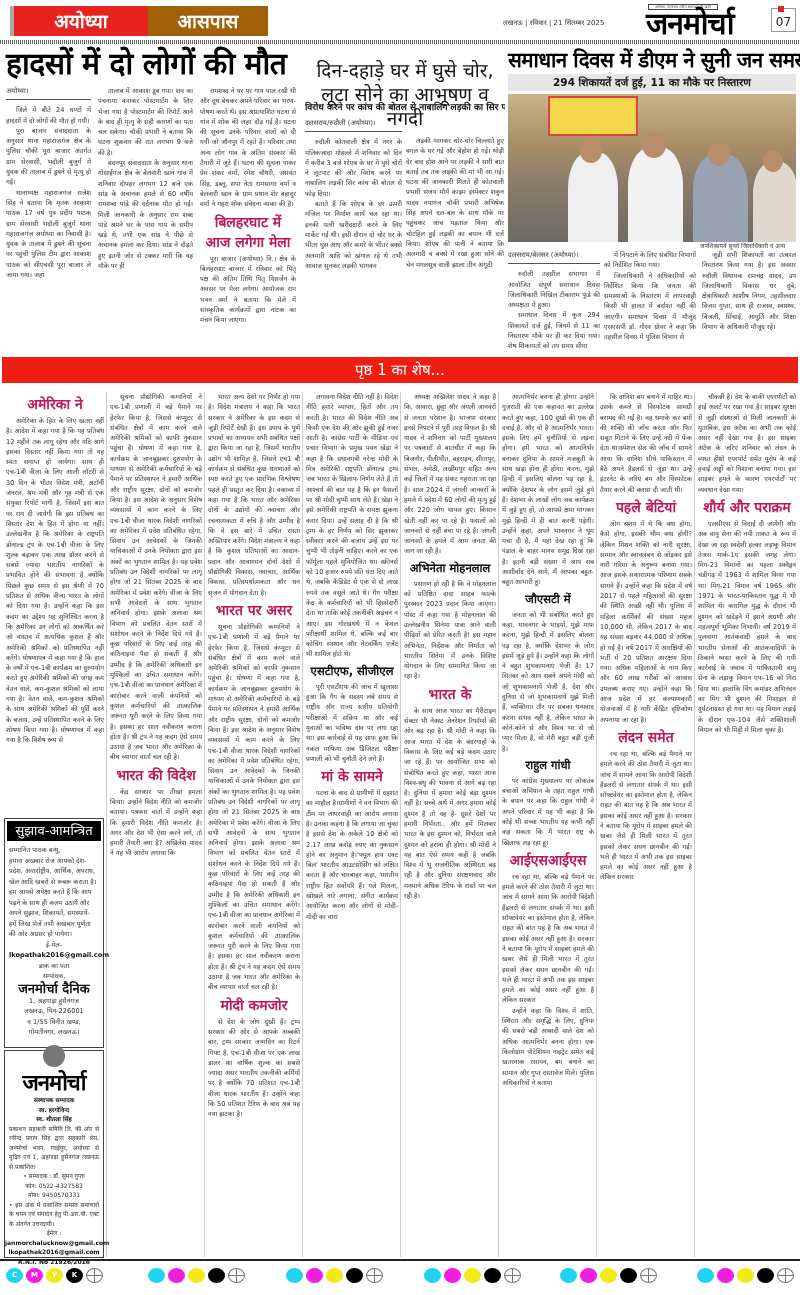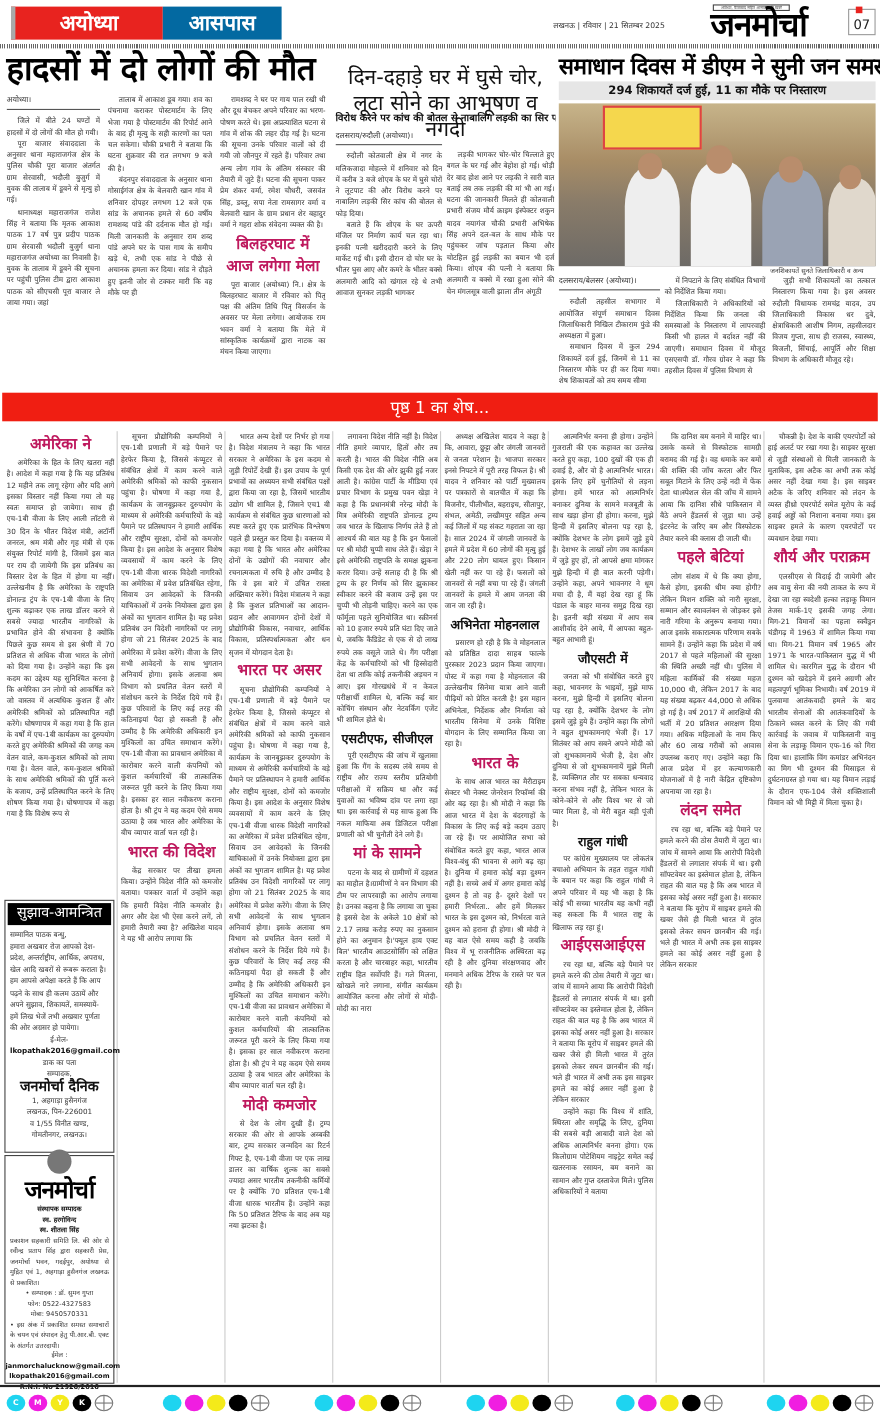--- a/index.html
+++ b/index.html
@@ -3,21 +3,21 @@
 <meta charset="utf-8">
 <style>
   * { box-sizing: border-box; margin: 0; padding: 0; }
   html, body { width: 800px; height: 1295px; background: #fff; overflow: hidden; }
   body { font-family: "DejaVu Sans", "Liberation Sans", sans-serif; color: #222; position: relative; }
   .page { position: absolute; left: 0; top: 0; width: 800px; height: 1295px; }
 
   
   .masthead { position: absolute; left: 0; top: 0; width: 800px; height: 40px; padding-left: 36px; }
   .tab-city { position: absolute; left: 10px; top: 6px; width: 138px; height: 30px; background: #e8231f; color: #fff; font-weight: bold; font-size: 19px; text-align: center; line-height: 30px; border-left: 4px solid #aaa; }
-  .tab-region { position: absolute; left: 148px; top: 6px; width: 108px; height: 30px; background: #0369a1; color: #fff; font-weight: bold; font-size: 19px; text-align: center; line-height: 30px; }
+  .tab-region { position: absolute; left: 148px; top: 6px; width: 120px; height: 30px; background: #a16207; color: #fff; font-weight: bold; font-size: 19px; text-align: center; line-height: 30px; }
   .dateline { position: absolute; left: 503px; top: 18px; font-size: 7px; color: #333; }
   .brand { position: absolute; left: 646px; top: 4px; width: 122px; height: 34px; }
   .brand-tag { font-size: 3.5px; color: #444; text-align: center; border: 1px solid #444; width: 70px; margin-left: 2px; height: 6px; line-height: 5px; overflow: hidden; }
   .brand-name { font-size: 30px; font-weight: bold; letter-spacing: -1px; line-height: 28px; color: #000; }
   .page-no { position: absolute; left: 771px; top: 8px; width: 25px; height: 24px; border: 1px solid #999; font-size: 12px; text-align: center; line-height: 26px; color: #222; }
   .page-no::before { content: ""; position: absolute; left: 6px; top: -3px; width: 6px; height: 6px; background: #e8231f; }
   .rule-dotted { position: absolute; left: 0; top: 40px; width: 800px; height: 4px; background: repeating-linear-gradient(90deg, #666 0 1px, #fff 1px 2px); }
 
   
   .h-main { position: absolute; left: 6px; top: 45px; width: 290px; font-size: 30px; font-weight: bold; letter-spacing: -0.5px; color: #000; line-height: 38px; white-space: nowrap; }

